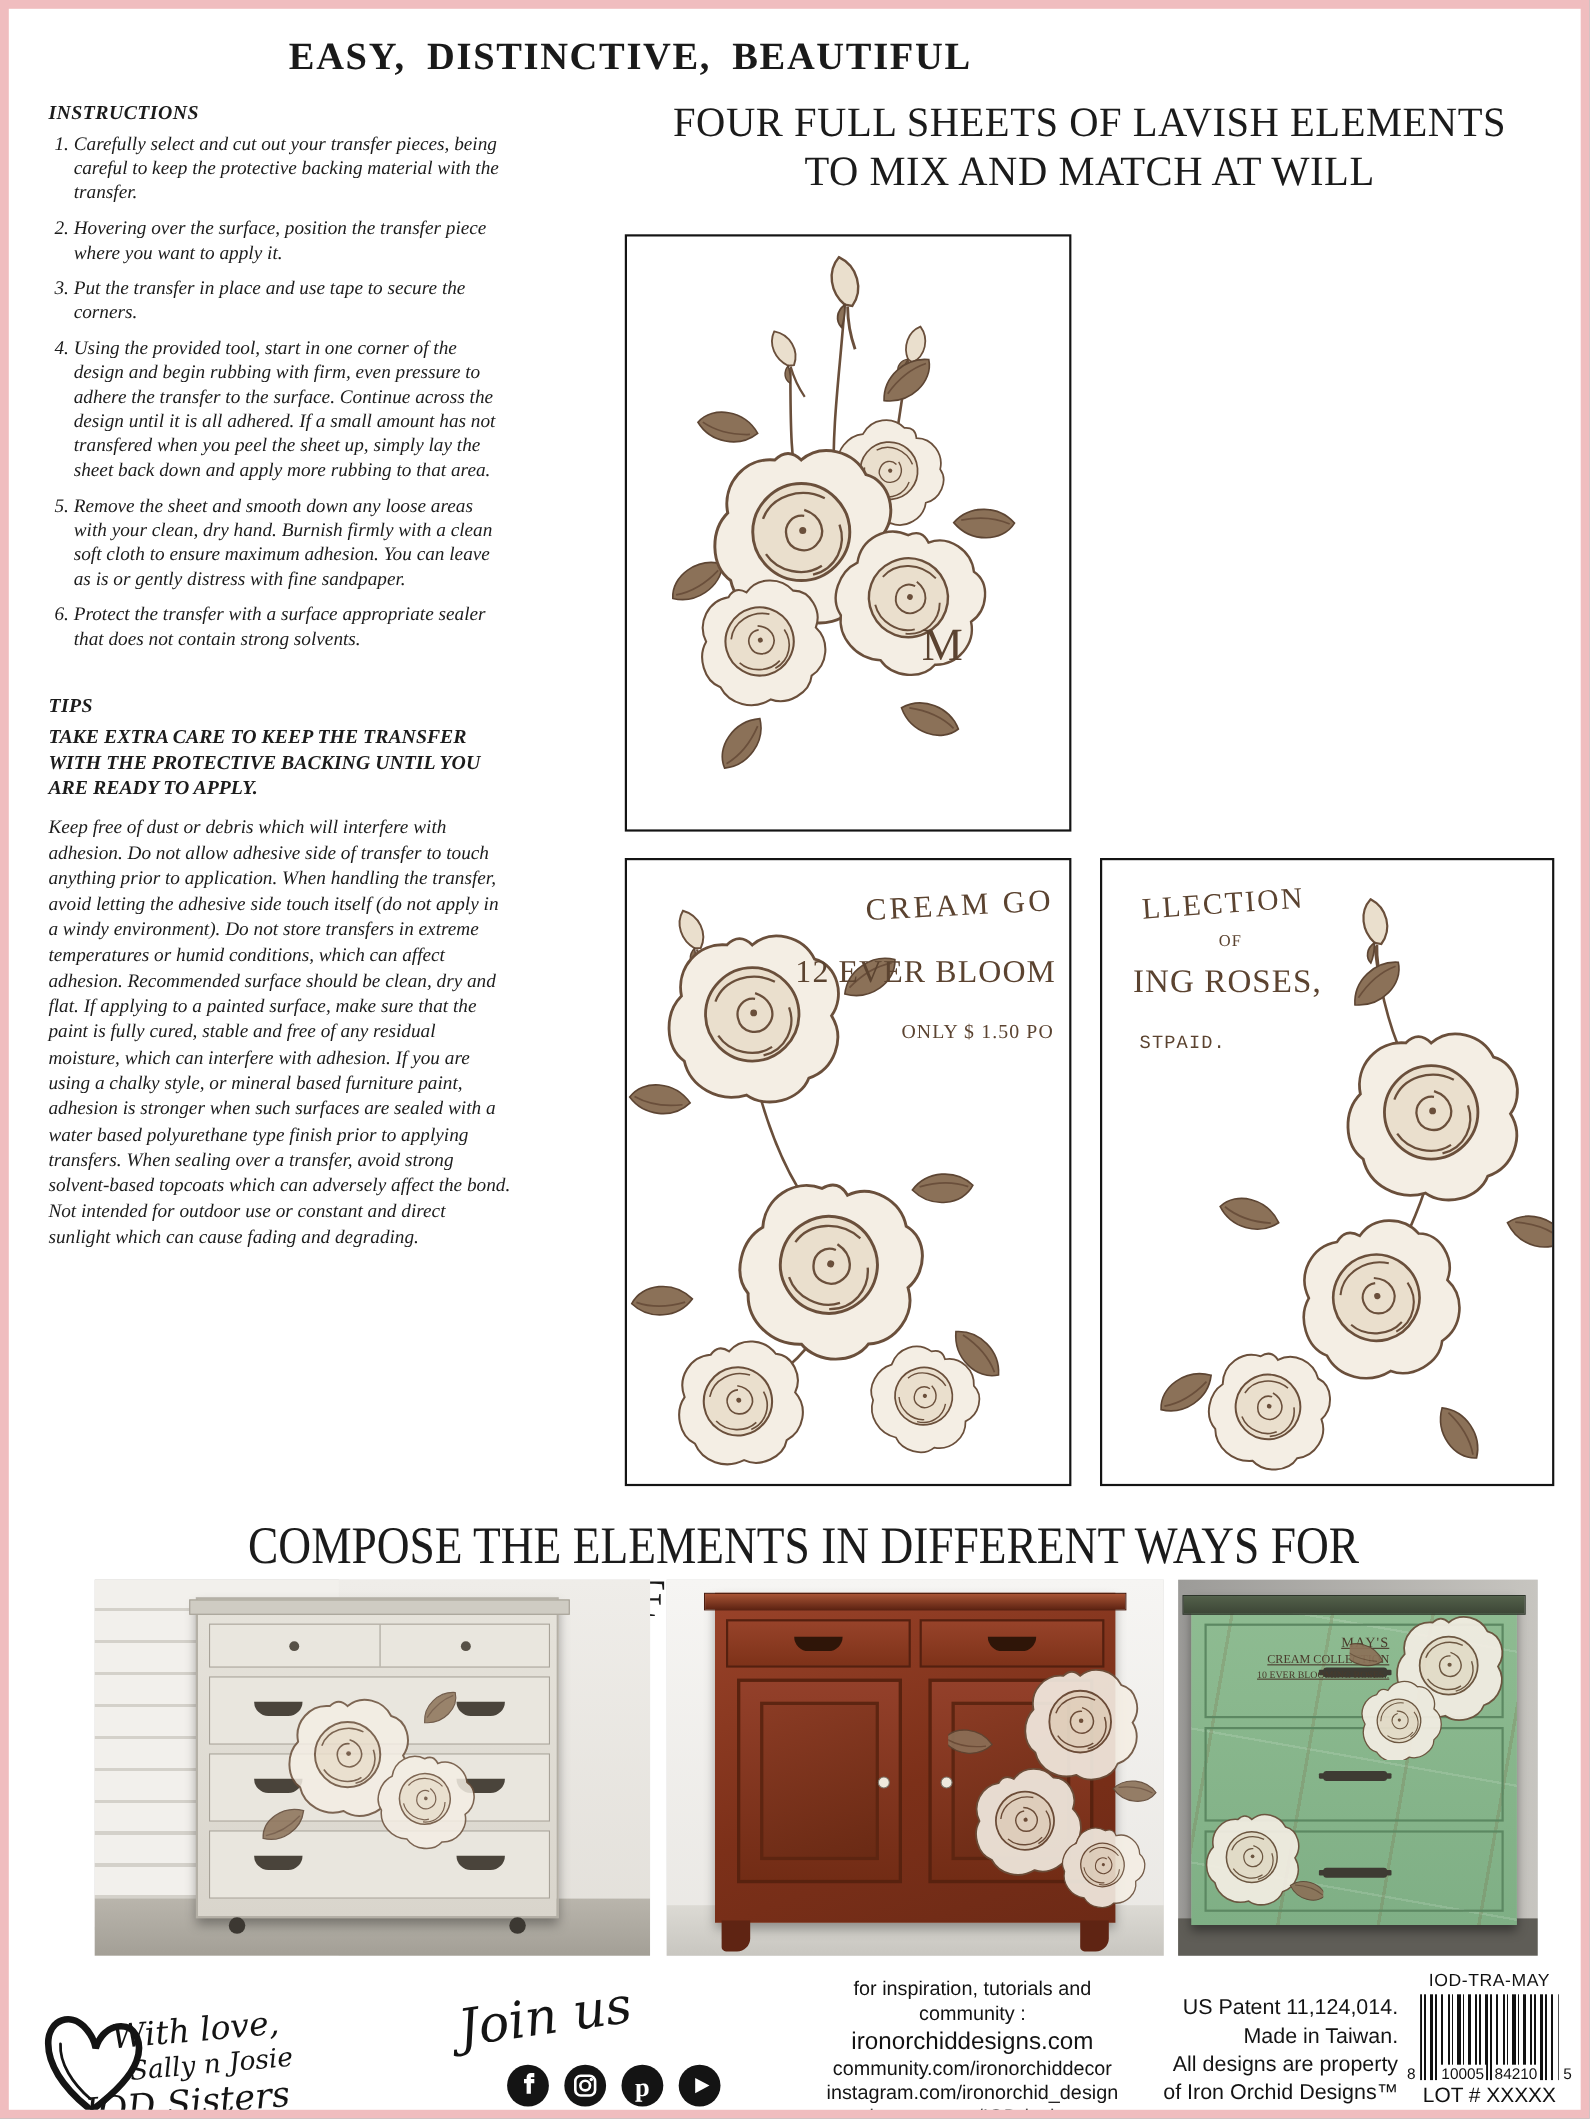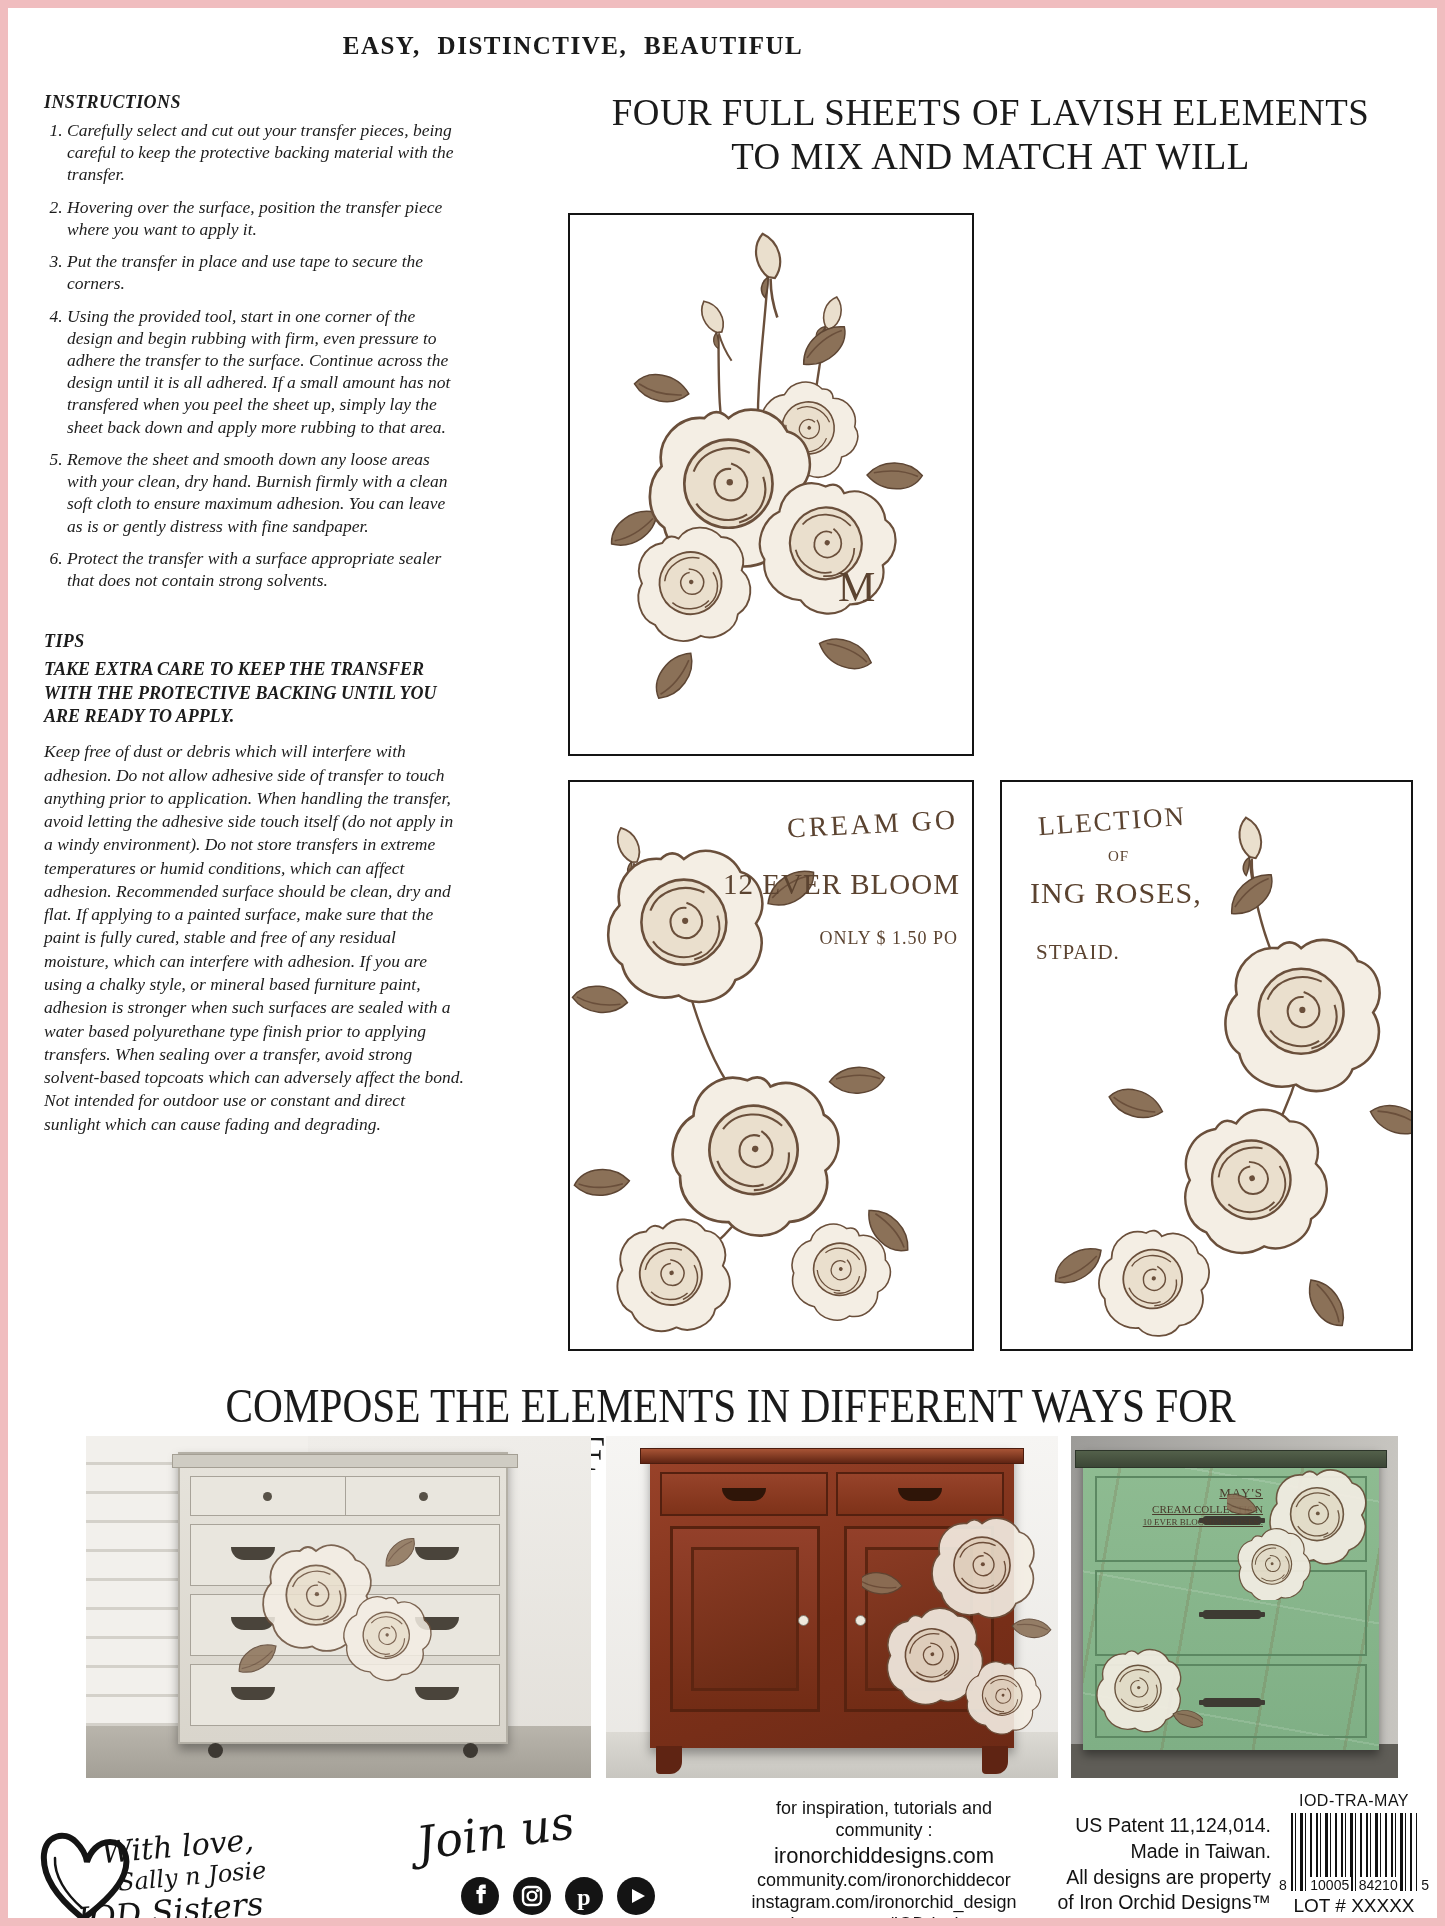--- a/index.html
+++ b/index.html
@@ -7,21 +7,21 @@
   .page{
     position:relative;width:1445px;height:1926px;margin:0 auto;
     background:#ffffff;border:8px solid #f0bdbf;overflow:hidden;
     color:#1c1c1c;font-family:"Liberation Serif",serif;
   }
   .abs{position:absolute;}
 
   
   .title{
     left:0;top:24px;width:1130px;text-align:center;
-    font-size:25px;font-weight:bold;letter-spacing:1.5px;word-spacing:9px;color:#1a1a1a;
+    font-size:35px;font-weight:bold;letter-spacing:1.5px;word-spacing:9px;color:#1a1a1a;
   }
   .sheets-heading{
     left:555px;top:82px;width:855px;text-align:center;color:#1b1b1b;
     font-size:38px;line-height:1.16;letter-spacing:0.5px;
     transform:scaleX(0.97);transform-origin:center top;
   }
 
   
   .instructions{left:36px;top:84px;width:420px;font-style:italic;}
   .instructions h2{font-size:18px;font-weight:bold;letter-spacing:0.4px;margin-bottom:6px;}
@@ -218,21 +218,21 @@
       <use href="#leaf" transform="translate(162,332) rotate(-150)"></use>
       <use href="#leaf" transform="translate(312,502) rotate(70)"></use>
       <use href="#leaf" transform="translate(100,472) rotate(160)"></use>
       <use href="#bloom" transform="translate(302,232) scale(1.3)"></use>
       <use href="#bloom" transform="translate(252,402) rotate(-15) scale(1.2)"></use>
       <use href="#bloom" transform="translate(152,502) rotate(12) scale(0.9)"></use>
     </svg>
     <span class="frag" style="left:36px;top:24px;font-size:27px;letter-spacing:2px;transform:rotate(-4deg);">LLECTION</span>
     <span class="frag" style="left:106px;top:66px;font-size:15px;letter-spacing:1px;">OF</span>
     <span class="frag" style="left:28px;top:94px;font-size:30px;letter-spacing:1px;">ING ROSES,</span>
-    <span class="frag" style="left:34px;top:158px;font-size:21px;letter-spacing:1px;">STPAID.</span>
+    <span class="frag" style="left:34px;top:158px;font-size:17px;letter-spacing:1px;font-family:Liberation Mono, monospace;">STPAID.</span>
   </div>
 
   <div class="abs compose-heading">COMPOSE THE ELEMENTS IN DIFFERENT WAYS FOR DIFFERENT PROJECTS</div>
 
   <div class="photo photo1">
     <div class="p1-wall"></div>
     <div class="p1-brick"></div>
     <div class="p1-floor"></div>
     <div class="p1-dresser">
       <div class="p1-toprail"></div>

